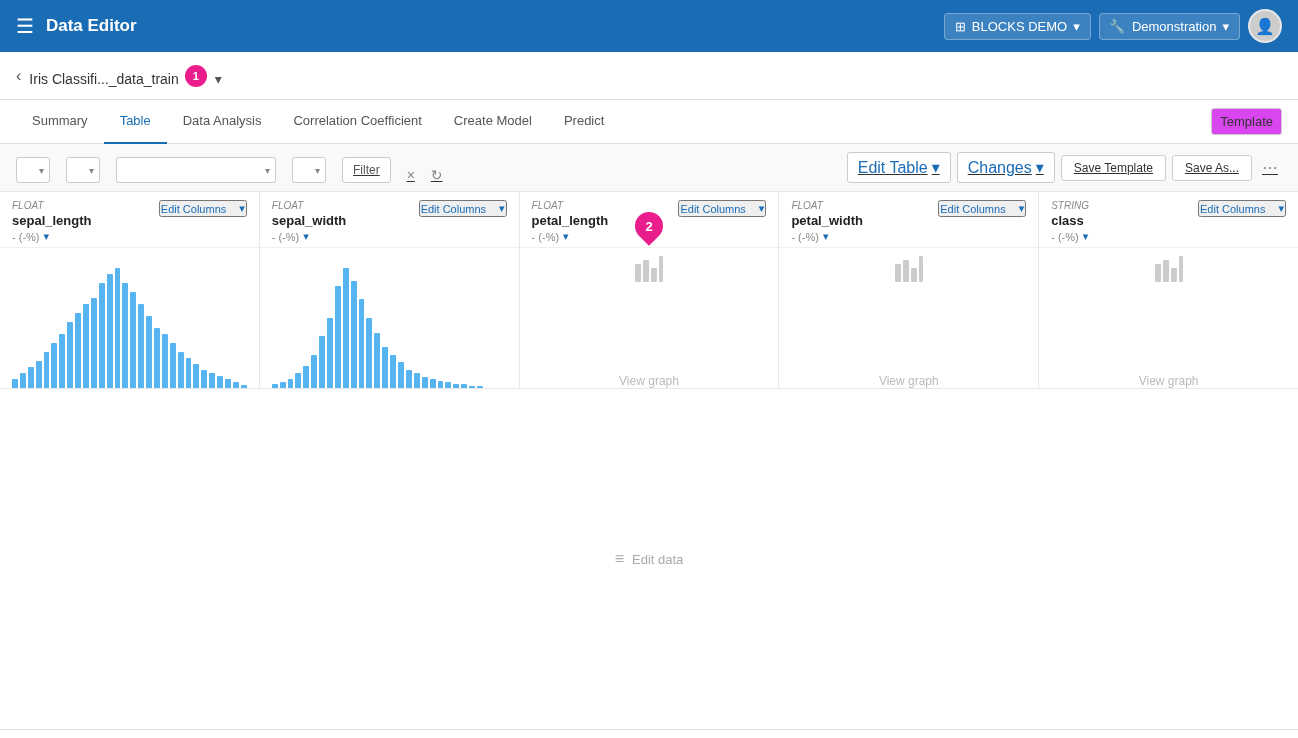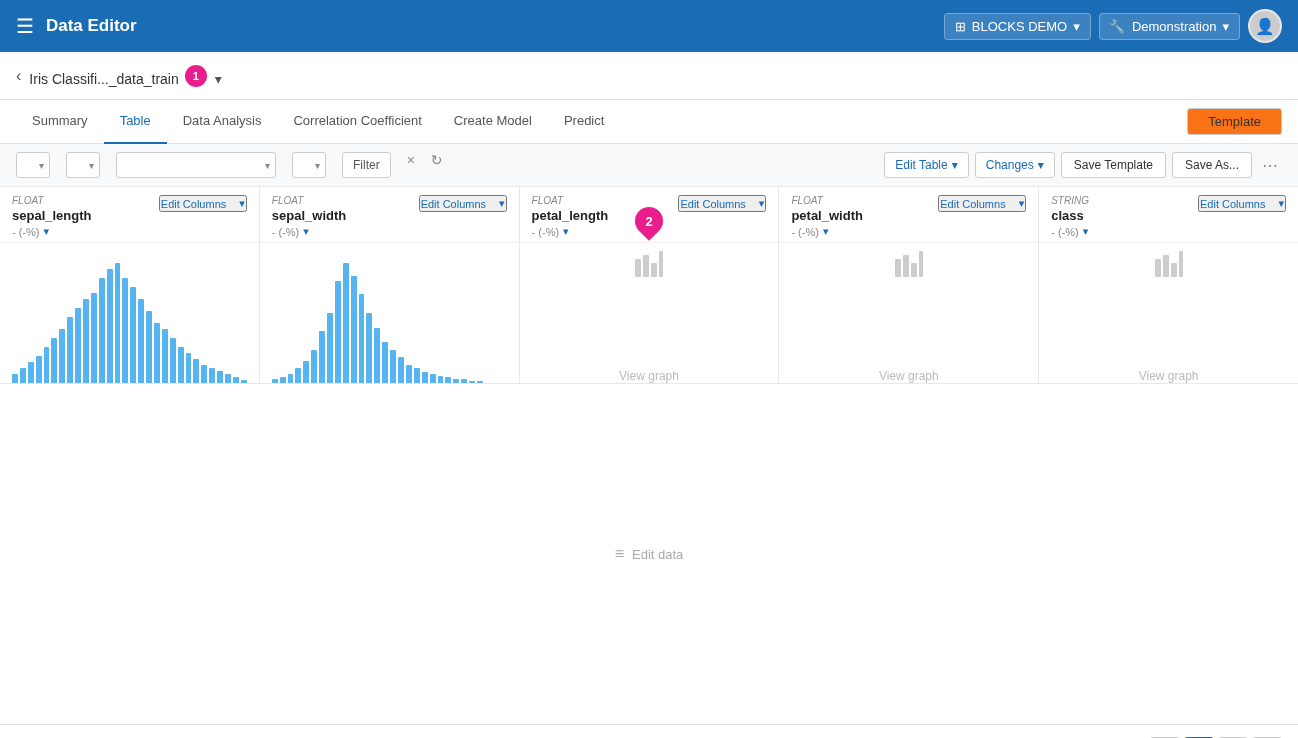--- a/index.html
+++ b/index.html
@@ -80,36 +80,37 @@
       align-items: center;
       cursor: pointer;
       color: #555;
       font-size: 13px;
       border-bottom: 2px solid transparent;
       white-space: nowrap;
     }
     .tab.active { color: #1a6cb5; border-bottom: 2px solid #1a6cb5; font-weight: 500; }
     .template-btn {
       border: 1px solid #ccc;
-      background: #f97316;
+      background: #d946ef;
       border-radius: 3px;
-      padding: 5px 20px;
+      padding: 5px 8px;
       cursor: pointer;
       font-size: 13px;
       color: #333;
     }
 
     
     .filter-bar {
       background: #f8f9fa;
       display: flex;
-      align-items: flex-start;
+      align-items: flex-end;
       padding: 8px 16px;
       gap: 16px;
       border-bottom: 1px solid #e8e8e8;
+      text-decoration: underline;
     }
     .filter-select {
       border: 1px solid #ccc;
       border-radius: 3px;
       background: #fff;
       padding: 5px 24px 5px 8px;
       font-size: 12px;
       color: #555;
       appearance: none;
       cursor: pointer;
@@ -146,21 +147,21 @@
       display: flex;
       align-items: center;
       gap: 6px;
     }
     .filter-right-btn {
       border: 1px solid #ccc;
       background: #fff;
       border-radius: 3px;
       padding: 5px 10px;
       cursor: pointer;
-      font-size: 12px;
+      font-size: 16px;
       color: #1a6cb5;
       display: flex; align-items: center; gap: 4px;
     }
     .save-template-btn {
       border: 1px solid #ccc;
       background: #fff;
       border-radius: 3px;
       padding: 5px 12px;
       cursor: pointer;
       font-size: 12px;

